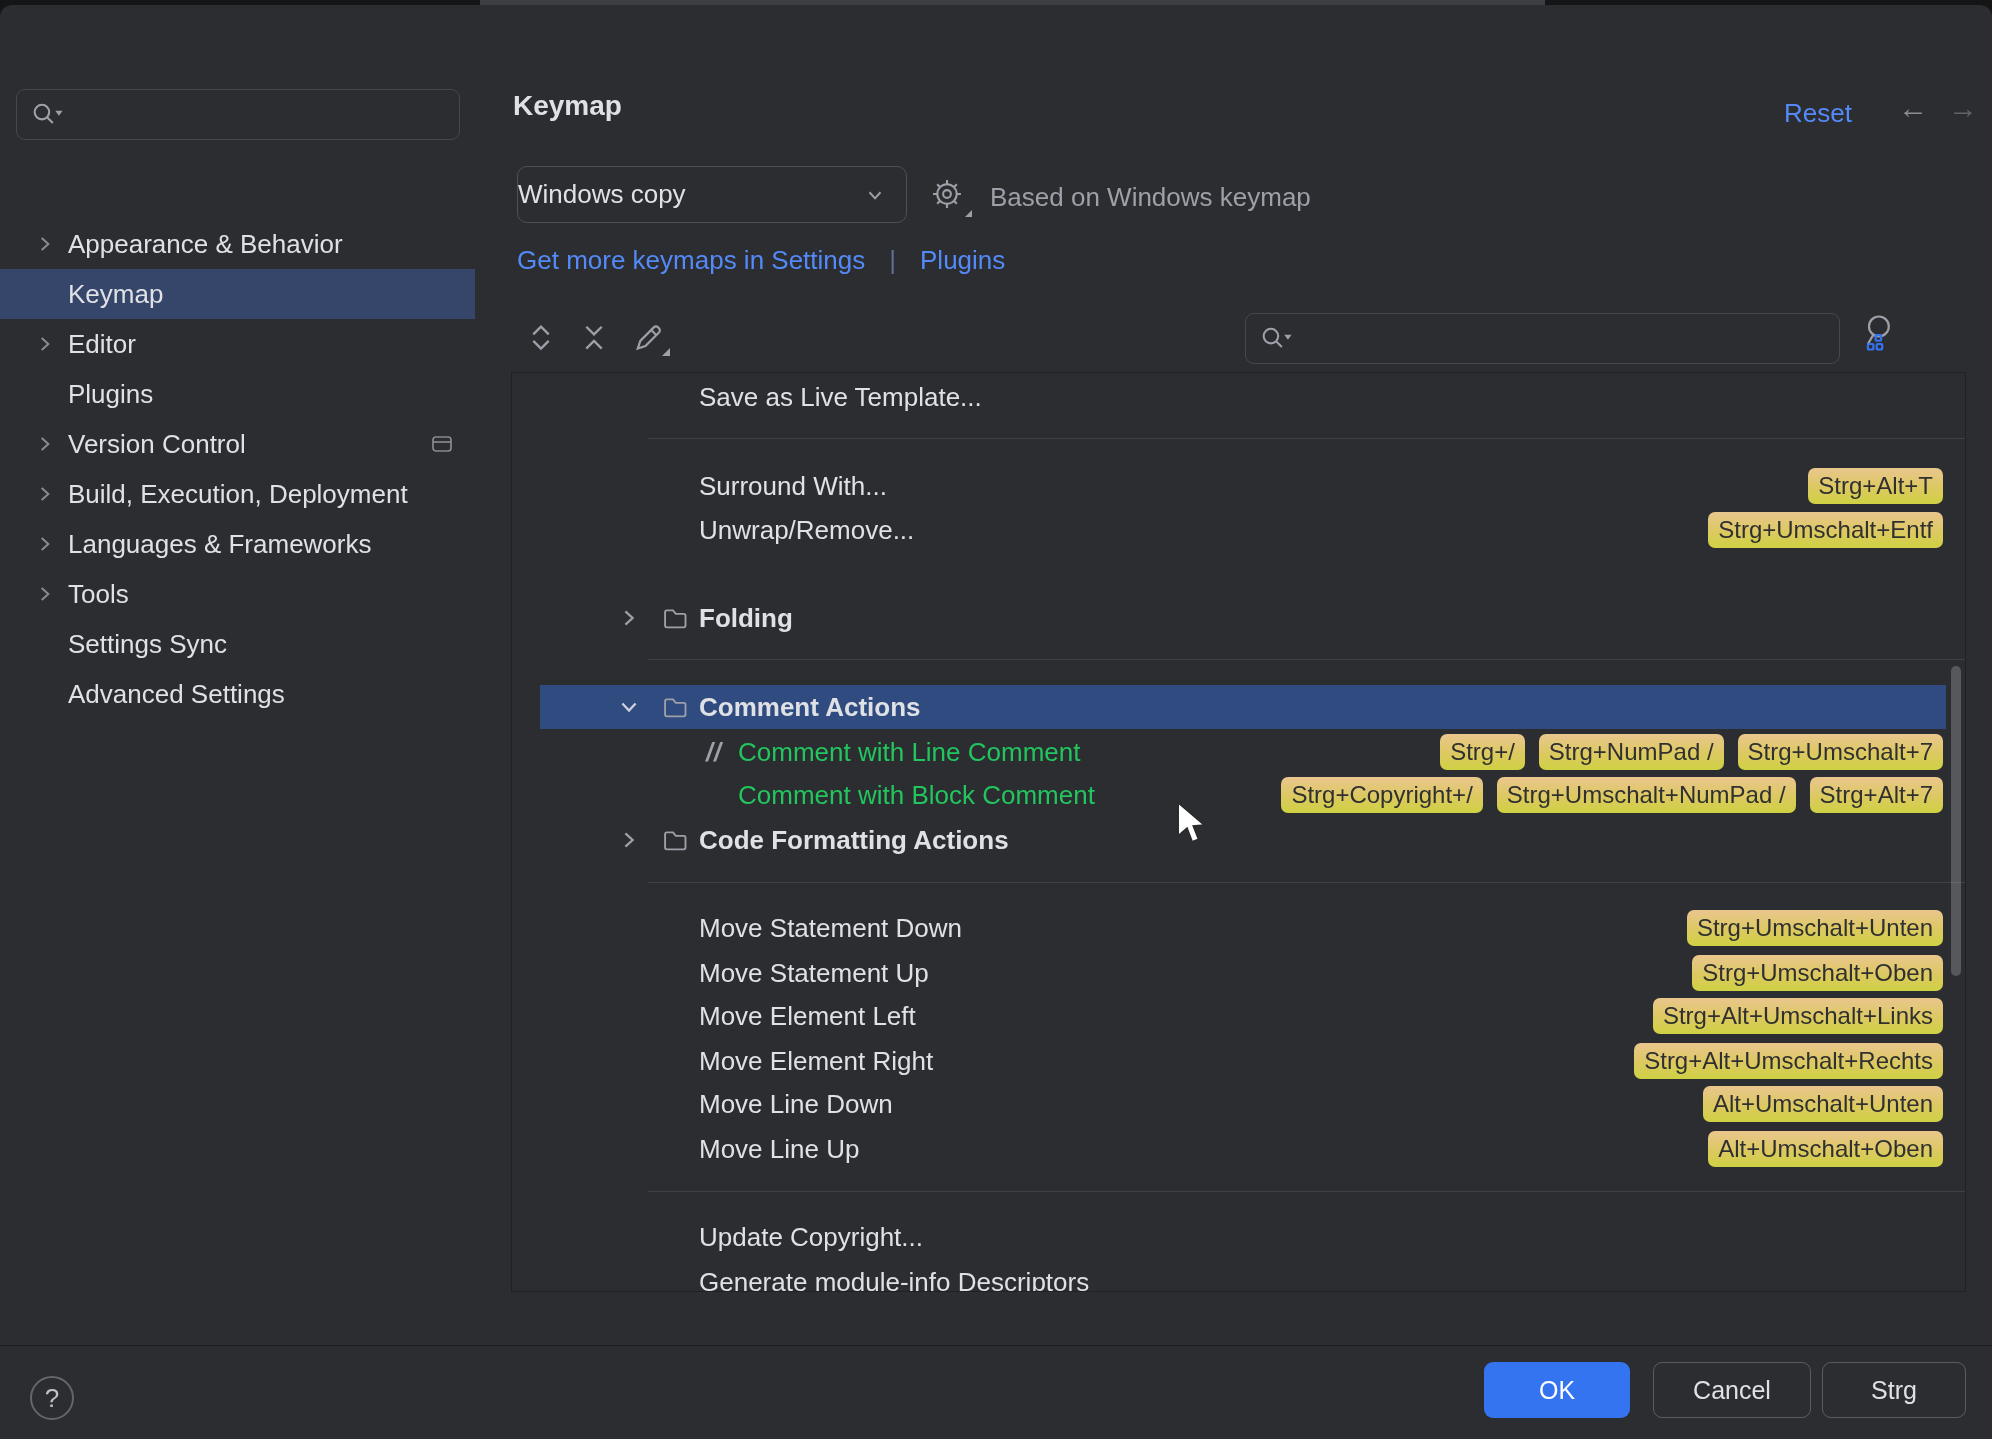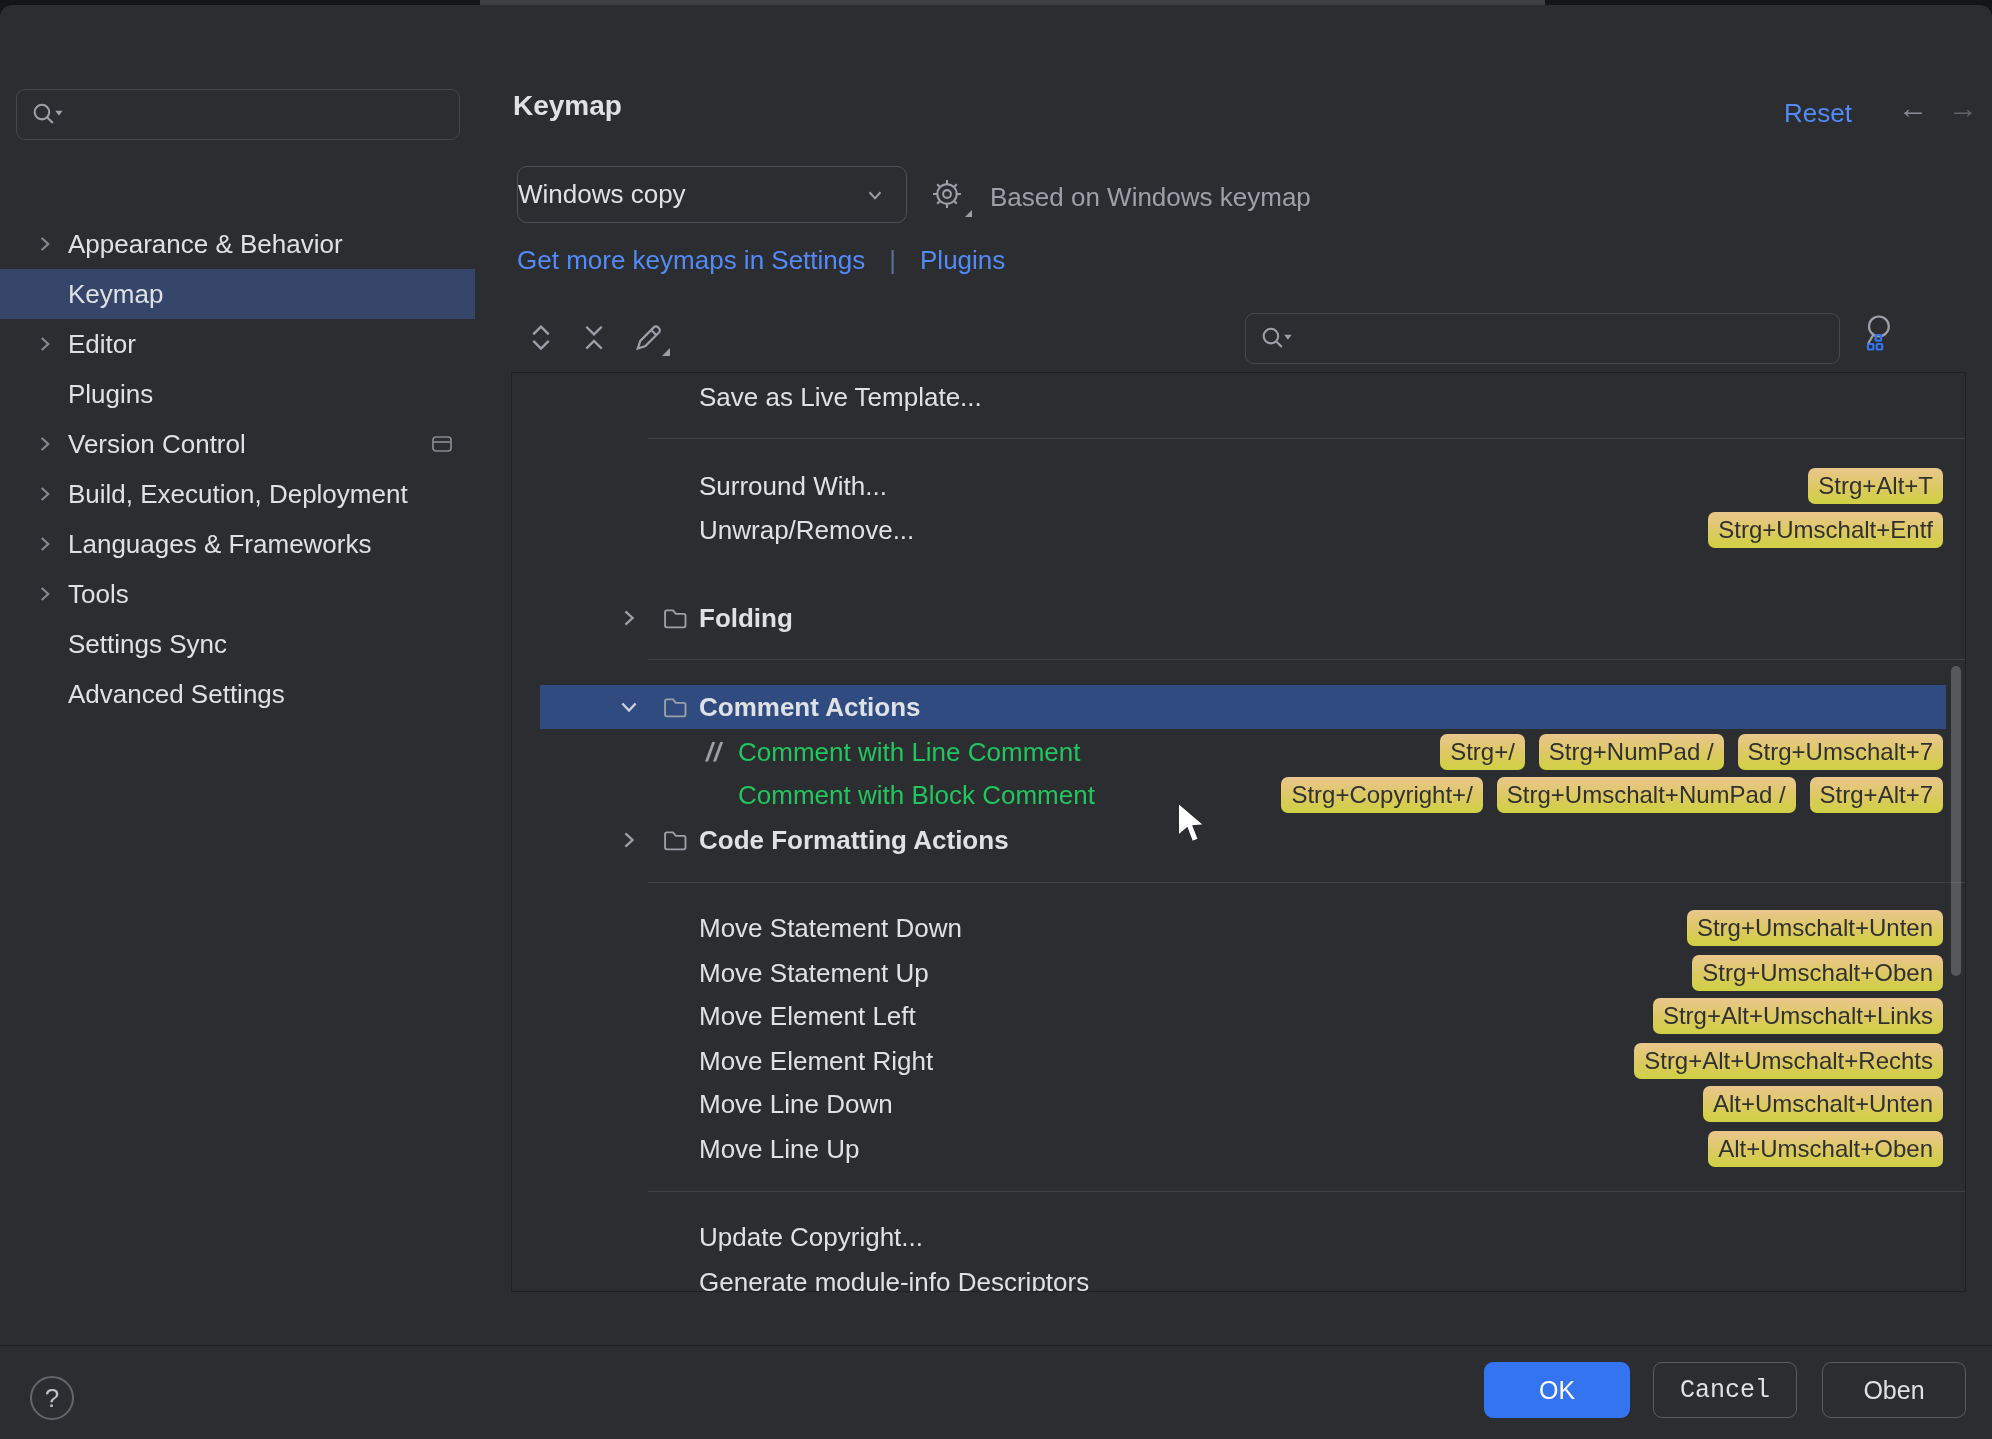--- a/index.html
+++ b/index.html
@@ -83,21 +83,21 @@
 
   
   .footer-sep { position:absolute; left:0; top:1340px; width:100%; height:1px; background:#1e1f22; }
   .help-btn { position:absolute; left:30px; top:1371px; width:44px; height:44px; border:2px solid #63666b;
               border-radius:50%; color:#bfc3c9; font-size:26px; display:flex; align-items:center;
               justify-content:center; }
   .btn { position:absolute; top:1357px; height:56px; border-radius:9px; font-size:25px; display:flex;
          align-items:center; justify-content:center; color:#dfe1e5; }
   .btn.primary { left:1484px; width:146px; background:#3574f0; color:#ffffff; }
   .btn.outline { border:1px solid #5a5d60; }
-  .btn.cancel { left:1653px; width:144px;font-family:Liberation Mono, monospace; }
+  .btn.cancel { left:1653px; width:158px; }
   .btn.apply { left:1822px; width:144px; }
 
   .cursor { position:absolute; left:1176px; top:797px; width:36px; height:42px; }
   svg { display:block; width:100%; height:100%; }
 </style>
 </head>
 <body>
 
 <div class="screen">
   <div class="backdrop-strip"></div>
@@ -383,21 +383,21 @@
         </div>
       <div class="vscroll"></div>
     </div>
 
     <div class="footer-sep"></div>
     <div class="help-btn">
       <span>?</span>
     </div>
     <div class="btn primary">OK</div>
     <div class="btn outline cancel">Cancel</div>
-    <div class="btn outline apply">Oben</div>
+    <div class="btn outline apply">Strg</div>
 
     <div class="cursor">
       <svg viewBox="0 0 17 20">
         <path d="M1 0.5 L1 16 L5.2 12.4 L7.7 18.9 L10.6 17.7 L8.1 11.4 L13.4 11 Z" fill="#ffffff" stroke="#2a2a2a" stroke-width="0.7"></path>
       </svg>
     </div>
 
   </div>
 </div>
 

